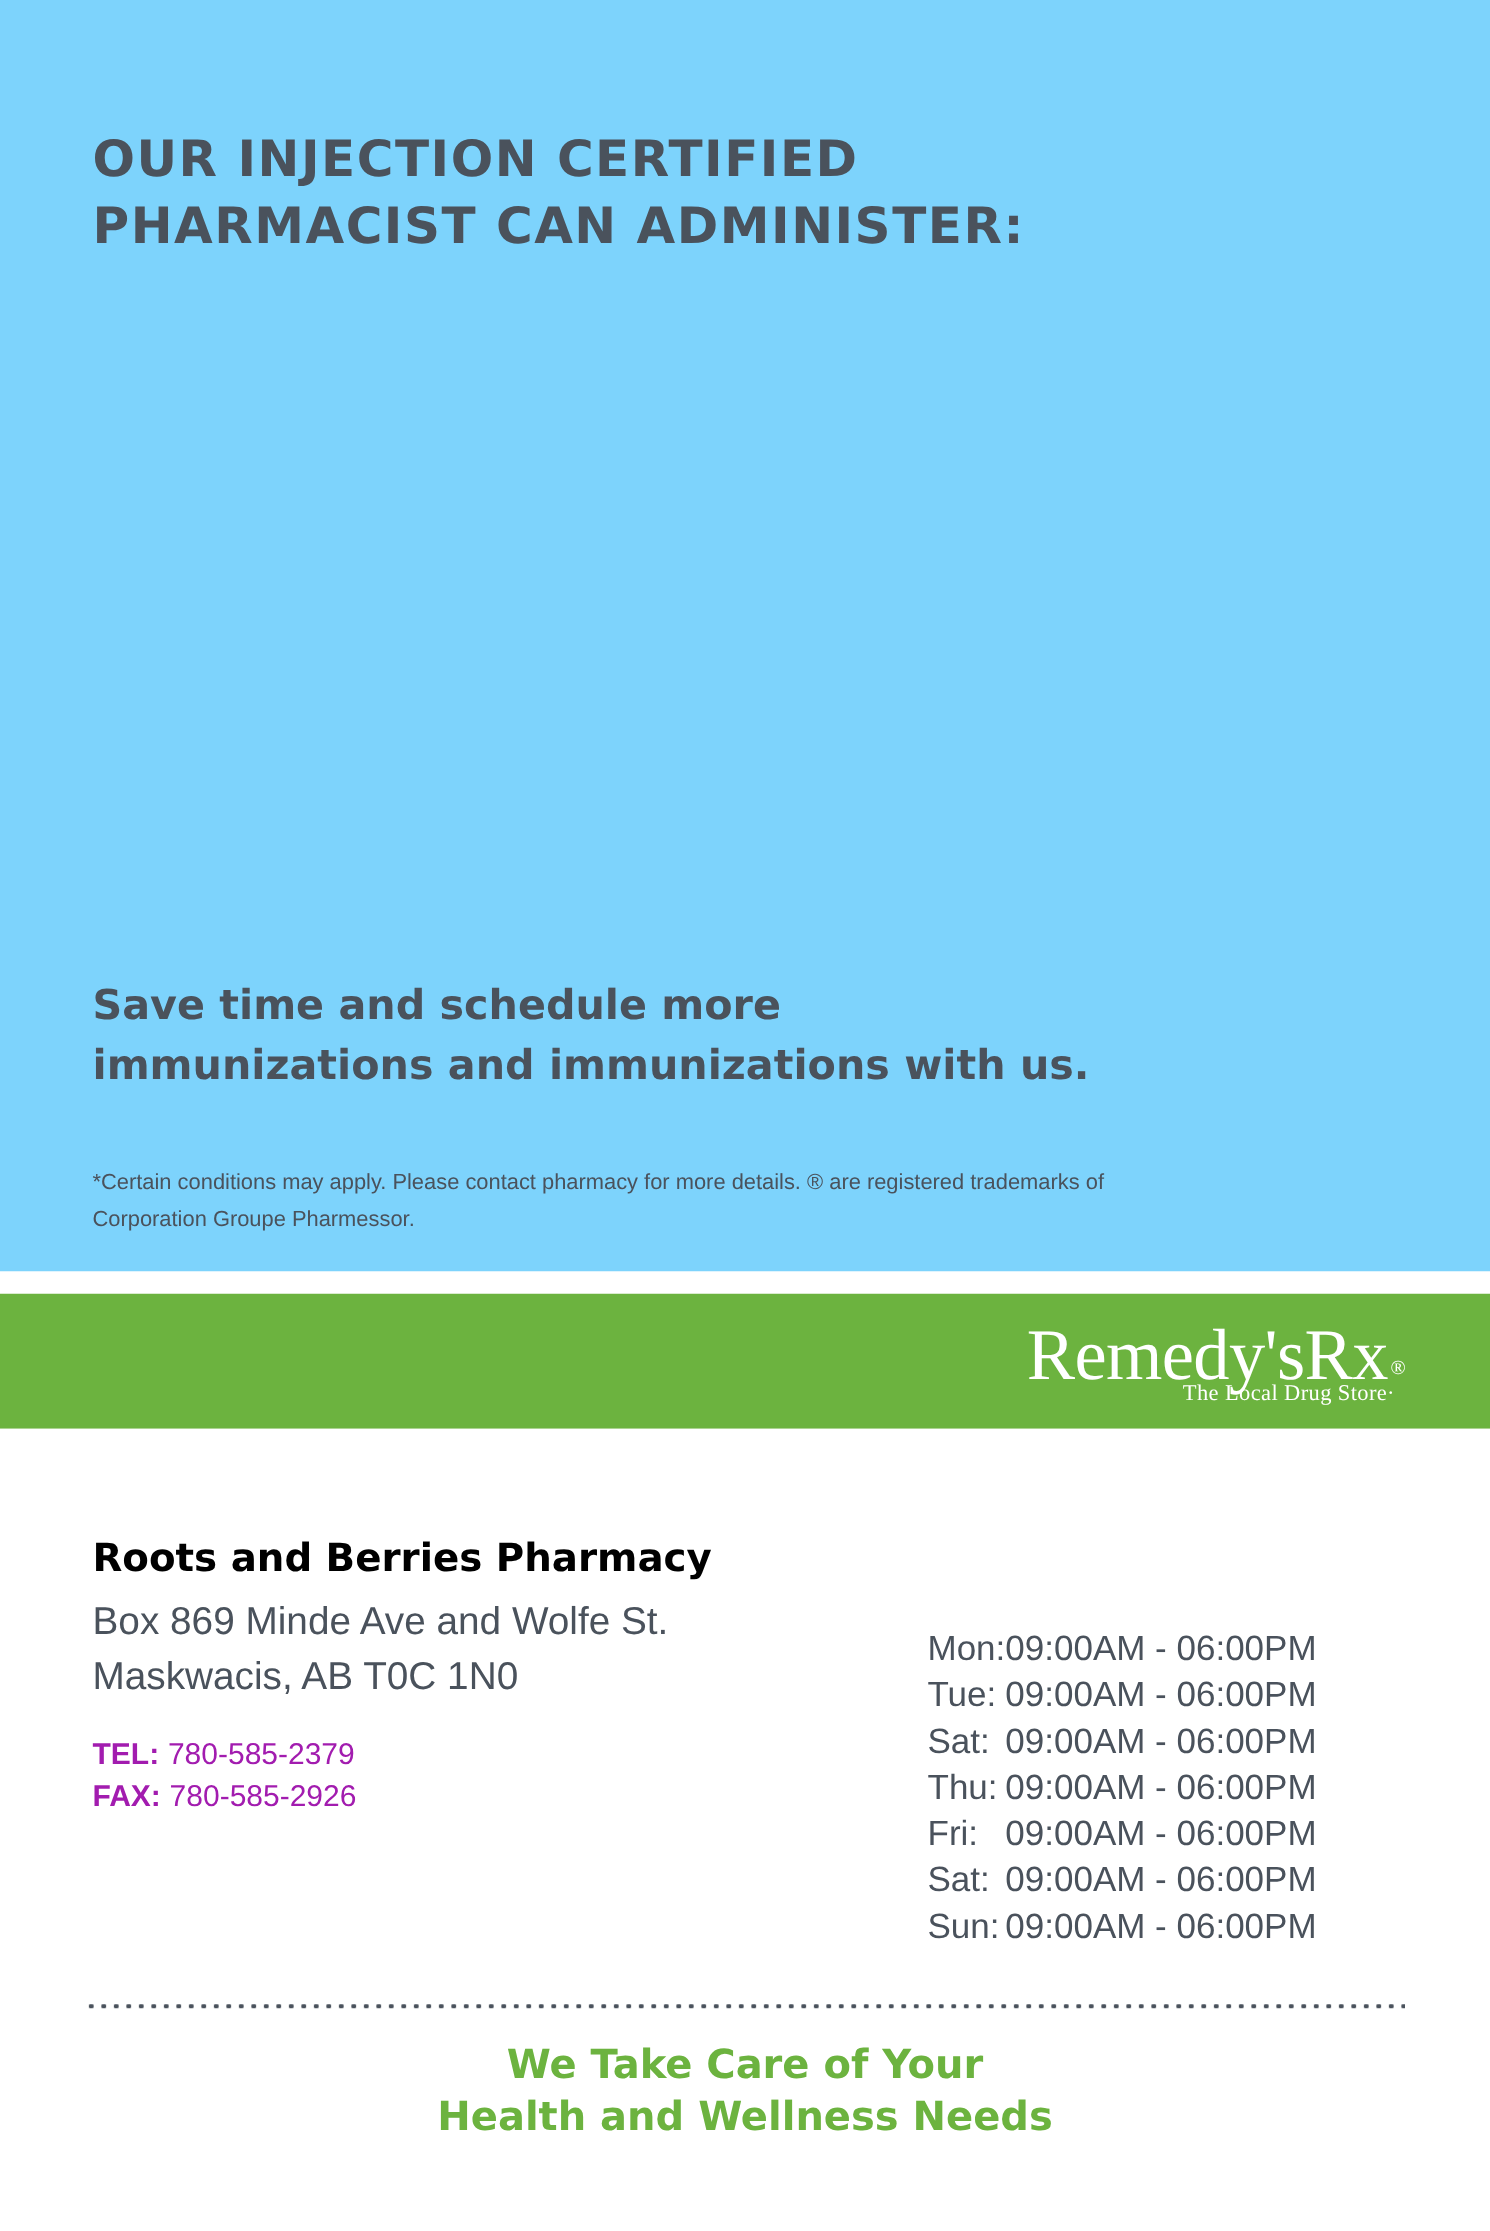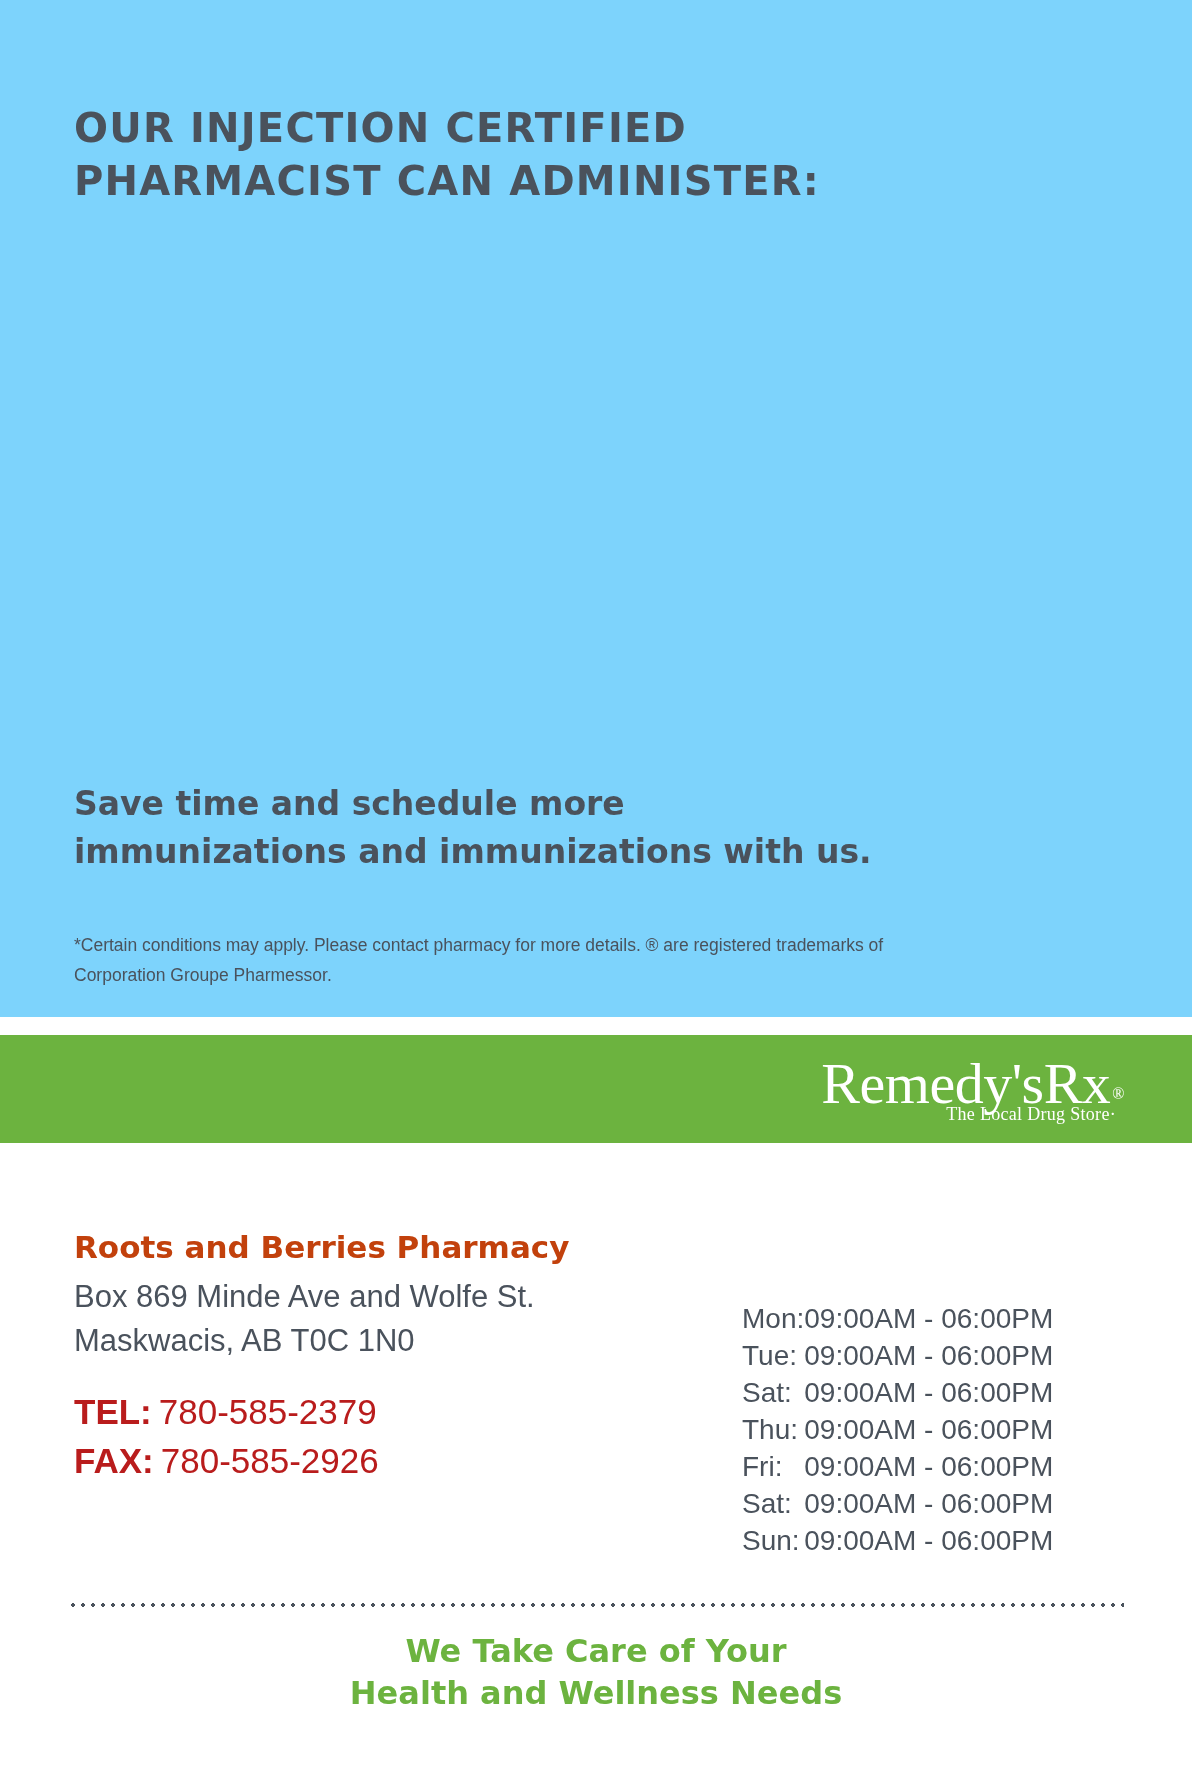--- a/index.html
+++ b/index.html
@@ -116,41 +116,41 @@
   }
 
   .store-block {
     position: absolute;
     left: 74px;
     top: 85px;
     width: 600px;
   }
   .store-name {
     display: block;
-    color: #c2410c;
+    color: #000000;
     font-family: "DejaVu Sans", sans-serif;
     font-size: 31px;
     font-weight: bold;
     line-height: 1.25;
   }
   .store-addr {
     display: block;
     color: #4a525c;
     font-family: "Liberation Sans", sans-serif;
     font-size: 31px;
     line-height: 1.42;
     margin-top: 8px;
   }
   .store-addr .addr-line { display: block; }
 
   .contact-block {
     margin-top: 24px;
-    color: #b91c1c;
-    font-family: "Liberation Sans", sans-serif;
-    font-size: 35px;
+    color: #a21caf;
+    font-family: "Liberation Sans", sans-serif;
+    font-size: 24px;
     line-height: 1.42;
   }
   .contact-row { display: block; white-space: nowrap; }
   .contact-label { font-weight: bold; }
   .contact-value { margin-left: 7px; }
 
   
   .hours-table {
     position: absolute;
     left: 742px;

